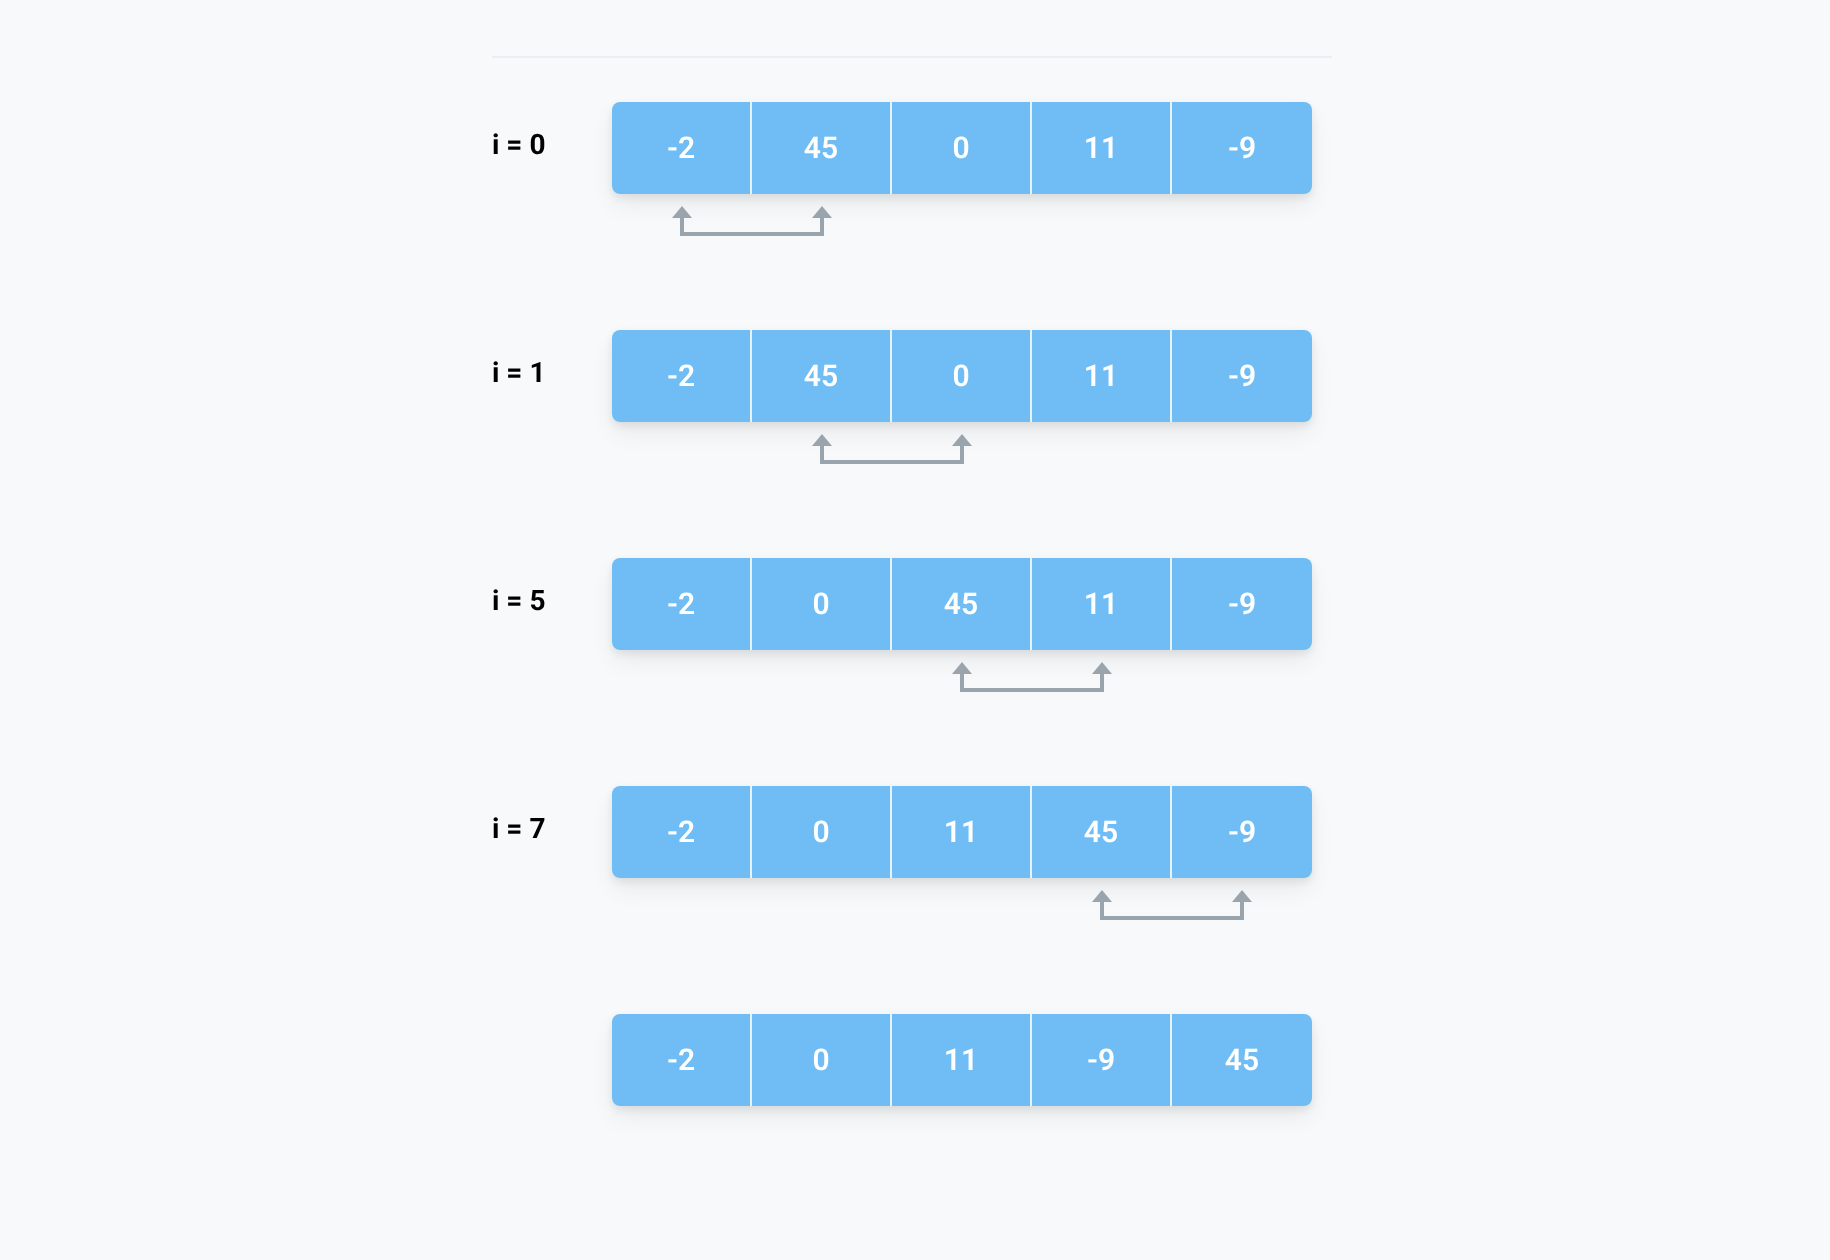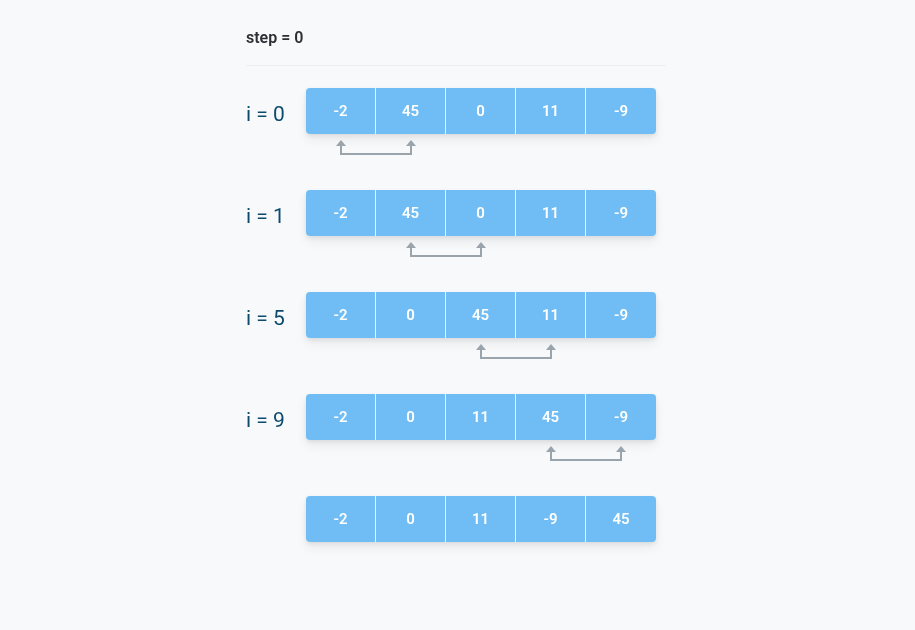--- a/index.html
+++ b/index.html
@@ -23,26 +23,26 @@
     }
     .divider {
       border: none;
       border-top: 1px solid #eceff1;
       margin-bottom: 22px;
     }
     .row {
       display: flex;
       align-items: flex-start;
     }
-    .row + .row { margin-top: 2px; }
+    .row + .row { margin-top: 14px; }
     .label {
       width: 60px;
-      font-size: 21px;
-      font-weight: 400;
-      color: #0c4a6e;
+      font-size: 14px;
+      font-weight: 700;
+      color: #000000;
       padding-top: 14px;
     }
     .array-block { }
     .array {
       display: flex;
       box-shadow: 0 2px 4px rgba(0,0,0,0.08), 0 6px 12px rgba(0,0,0,0.06);
       border-radius: 4px;
       overflow: hidden;
     }
     .cell {
@@ -67,21 +67,20 @@
     .bracket {
       position: absolute;
       height: 22px;
     }
     .bracket svg { display: block; }
   </style>
 </head>
 <body>
 
 <div class="wrap">
-  <div class="step">step = 0</div>
   <hr class="divider">
 
   <div class="row">
     <div class="label">i = 0</div>
     <div class="array-block">
       <div class="array">
         <div class="cell">-2</div>
         <div class="cell">45</div>
         <div class="cell">0</div>
         <div class="cell">11</div>
@@ -143,21 +142,21 @@
               <path d="M4 10 L9 4 L14 10" fill="#9aa4ad" stroke="none"></path>
               <path d="M74 10 L79 4 L84 10" fill="#9aa4ad" stroke="none"></path>
             </g>
           </svg>
         </div>
       </div>
     </div>
   </div>
 
   <div class="row">
-    <div class="label">i = 9</div>
+    <div class="label">i = 7</div>
     <div class="array-block">
       <div class="array">
         <div class="cell">-2</div>
         <div class="cell">0</div>
         <div class="cell">11</div>
         <div class="cell">45</div>
         <div class="cell">-9</div>
       </div>
       <div class="compare">
         <div class="bracket" style="left:236px;">

